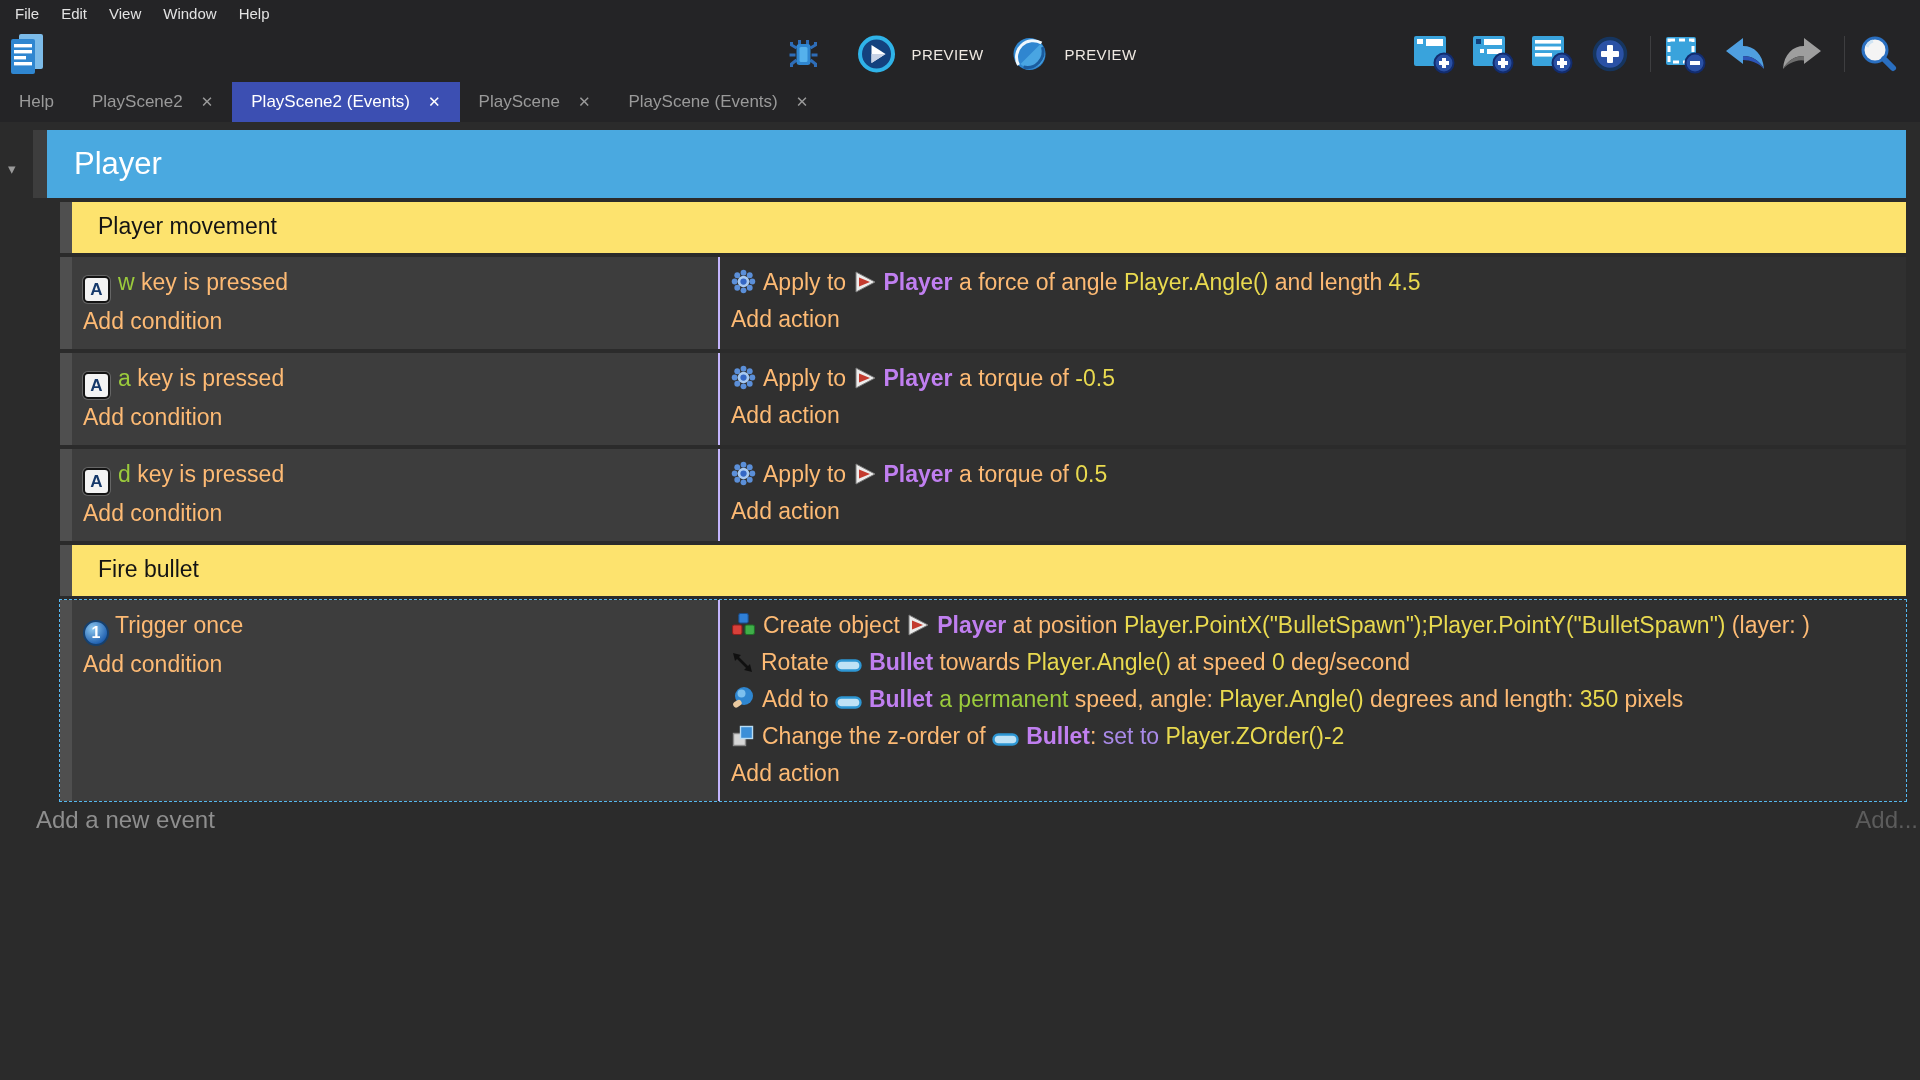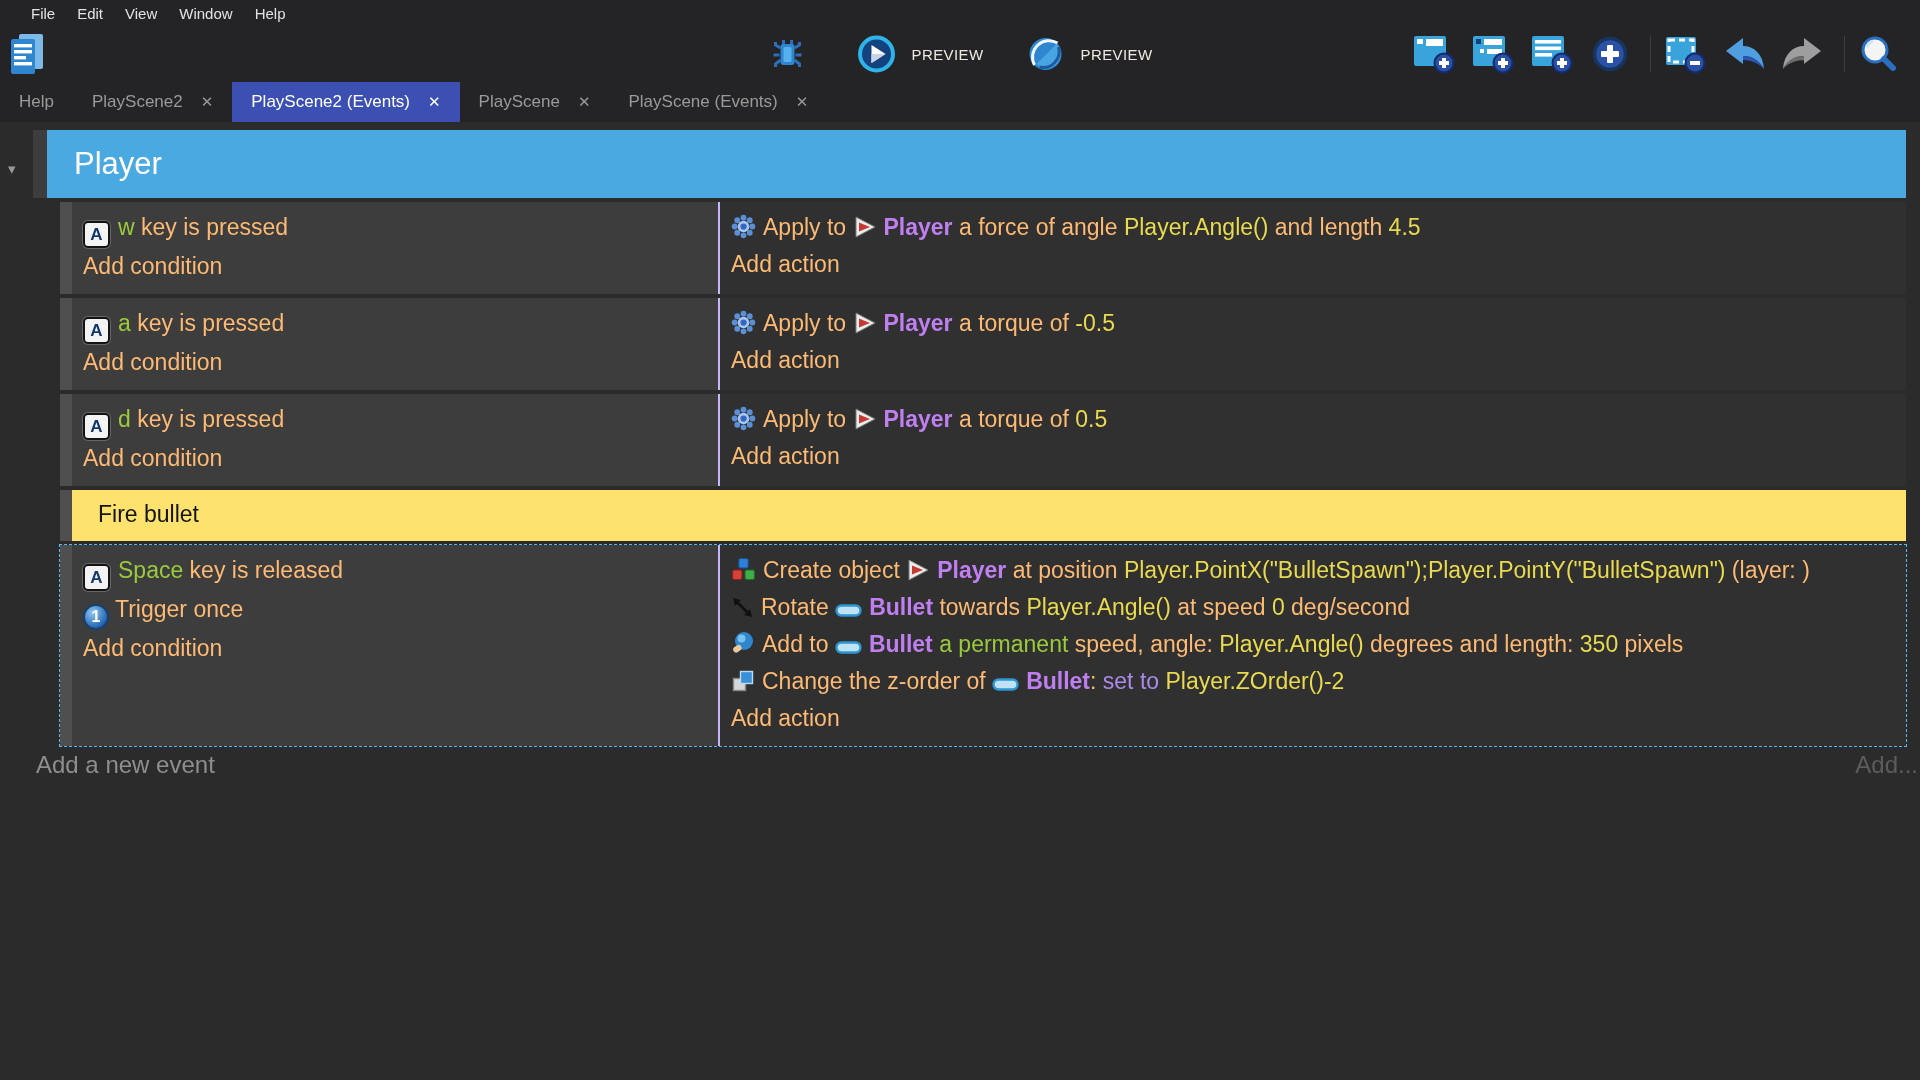--- a/index.html
+++ b/index.html
@@ -1,25 +1,25 @@
 <!DOCTYPE html>
 <html><head>
 <meta charset="utf-8">
 <style>
   * { margin:0; padding:0; box-sizing:border-box; }
   html,body { background:#1d1d1d; }
   body { font-family:"Liberation Sans", sans-serif; }
   .app { width:1920px; height:1080px; background:#2b2b2b; overflow:hidden; position:relative; }
 
   
-  .menubar { height:26px; background:#242426; display:flex; align-items:center; padding-left:20px; }
+  .menubar { height:26px; background:#242426; display:flex; align-items:center; padding-left:4px; }
   .menu-item { color:#e2e2e2; font-size:15px; padding:0 11px; cursor:default; }
   .toolbar { height:56px; background:#242426; display:flex; align-items:center; position:relative; }
   .logo { margin-left:10px; display:flex; }
-  .toolbar-center { position:absolute; left:50%; transform:translateX(-50%); display:flex; align-items:center; gap:26px; }
+  .toolbar-center { position:absolute; left:50%; transform:translateX(-50%); display:flex; align-items:center; gap:10px; }
   .tbtn { background:none; border:none; display:flex; align-items:center; gap:8px; color:#efe9e2; font-size:15px; letter-spacing:.4px; cursor:pointer; padding:0 8px; }
   .toolbar-right { margin-left:auto; display:flex; align-items:center; gap:4px; padding-right:12px; }
   .toolbar-right .tbtn { padding:0 3px; }
   .sep { width:1px; height:36px; background:#3e3e40; margin:0 6px; }
 
   
   .tabbar { height:40px; background:#242426; display:flex; }
   .tab { display:flex; align-items:center; gap:18px; padding:0 19px; font-size:17px; color:#9a9a9a; cursor:pointer; }
   .tab .x { font-size:15px; color:#9a9a9a; }
   .tab.active { background:#3c4fb2; color:#ffffff; }
@@ -237,20 +237,24 @@
     <span class="caret">▾</span>
     <div class="group-row">
       <div class="spine"></div>
       <div class="group-header">
         <span>Player</span>
       </div>
     </div>
     <div id="rows">
         <div class="row">
           <div class="handle"></div>
+          <div class="comment">Player movement</div>
+        </div>
+        <div class="row">
+          <div class="handle"></div>
           <div class="cond">
             <div class="line"><span class="kbdkey">A</span><span class="c-green">w</span><span class="c-plain"> key is pressed</span></div>
             <div class="line add">Add condition</div>
           </div>
           <div class="act">
             <div class="line"><span class="icn">
                 <svg width="25" height="25" viewBox="0 0 24 24">
                   <g fill="#5b8fd8">
                     <circle cx="12" cy="3.5" r="2.8"></circle>
                     <circle cx="12" cy="20.5" r="2.8"></circle>
@@ -335,21 +339,20 @@
             <div class="line add">Add action</div>
           </div>
         </div>
         <div class="row">
           <div class="handle"></div>
           <div class="comment">Fire bullet</div>
         </div>
         <div class="row selected">
           <div class="handle"></div>
           <div class="cond">
-            <div class="line"><span class="kbdkey">A</span><span class="c-green">Space</span><span class="c-plain"> key is released</span></div>
             <div class="line"><span class="circle1">1</span><span class="c-plain">Trigger once</span></div>
             <div class="line add">Add condition</div>
           </div>
           <div class="act">
             <div class="line"><span class="icn">
                 <svg width="25" height="25" viewBox="0 0 24 24">
                   <rect x="7.5" y="1.5" width="9" height="9" rx="1.5" fill="#2f7fd6" stroke="#1b4f8e" stroke-width="1"></rect>
                   <rect x="1.5" y="12.5" width="9" height="9" rx="1.5" fill="#d8403a" stroke="#8e1f1c" stroke-width="1"></rect>
                   <rect x="13.5" y="12.5" width="9" height="9" rx="1.5" fill="#3fae49" stroke="#1f6e27" stroke-width="1"></rect>
                 </svg>

